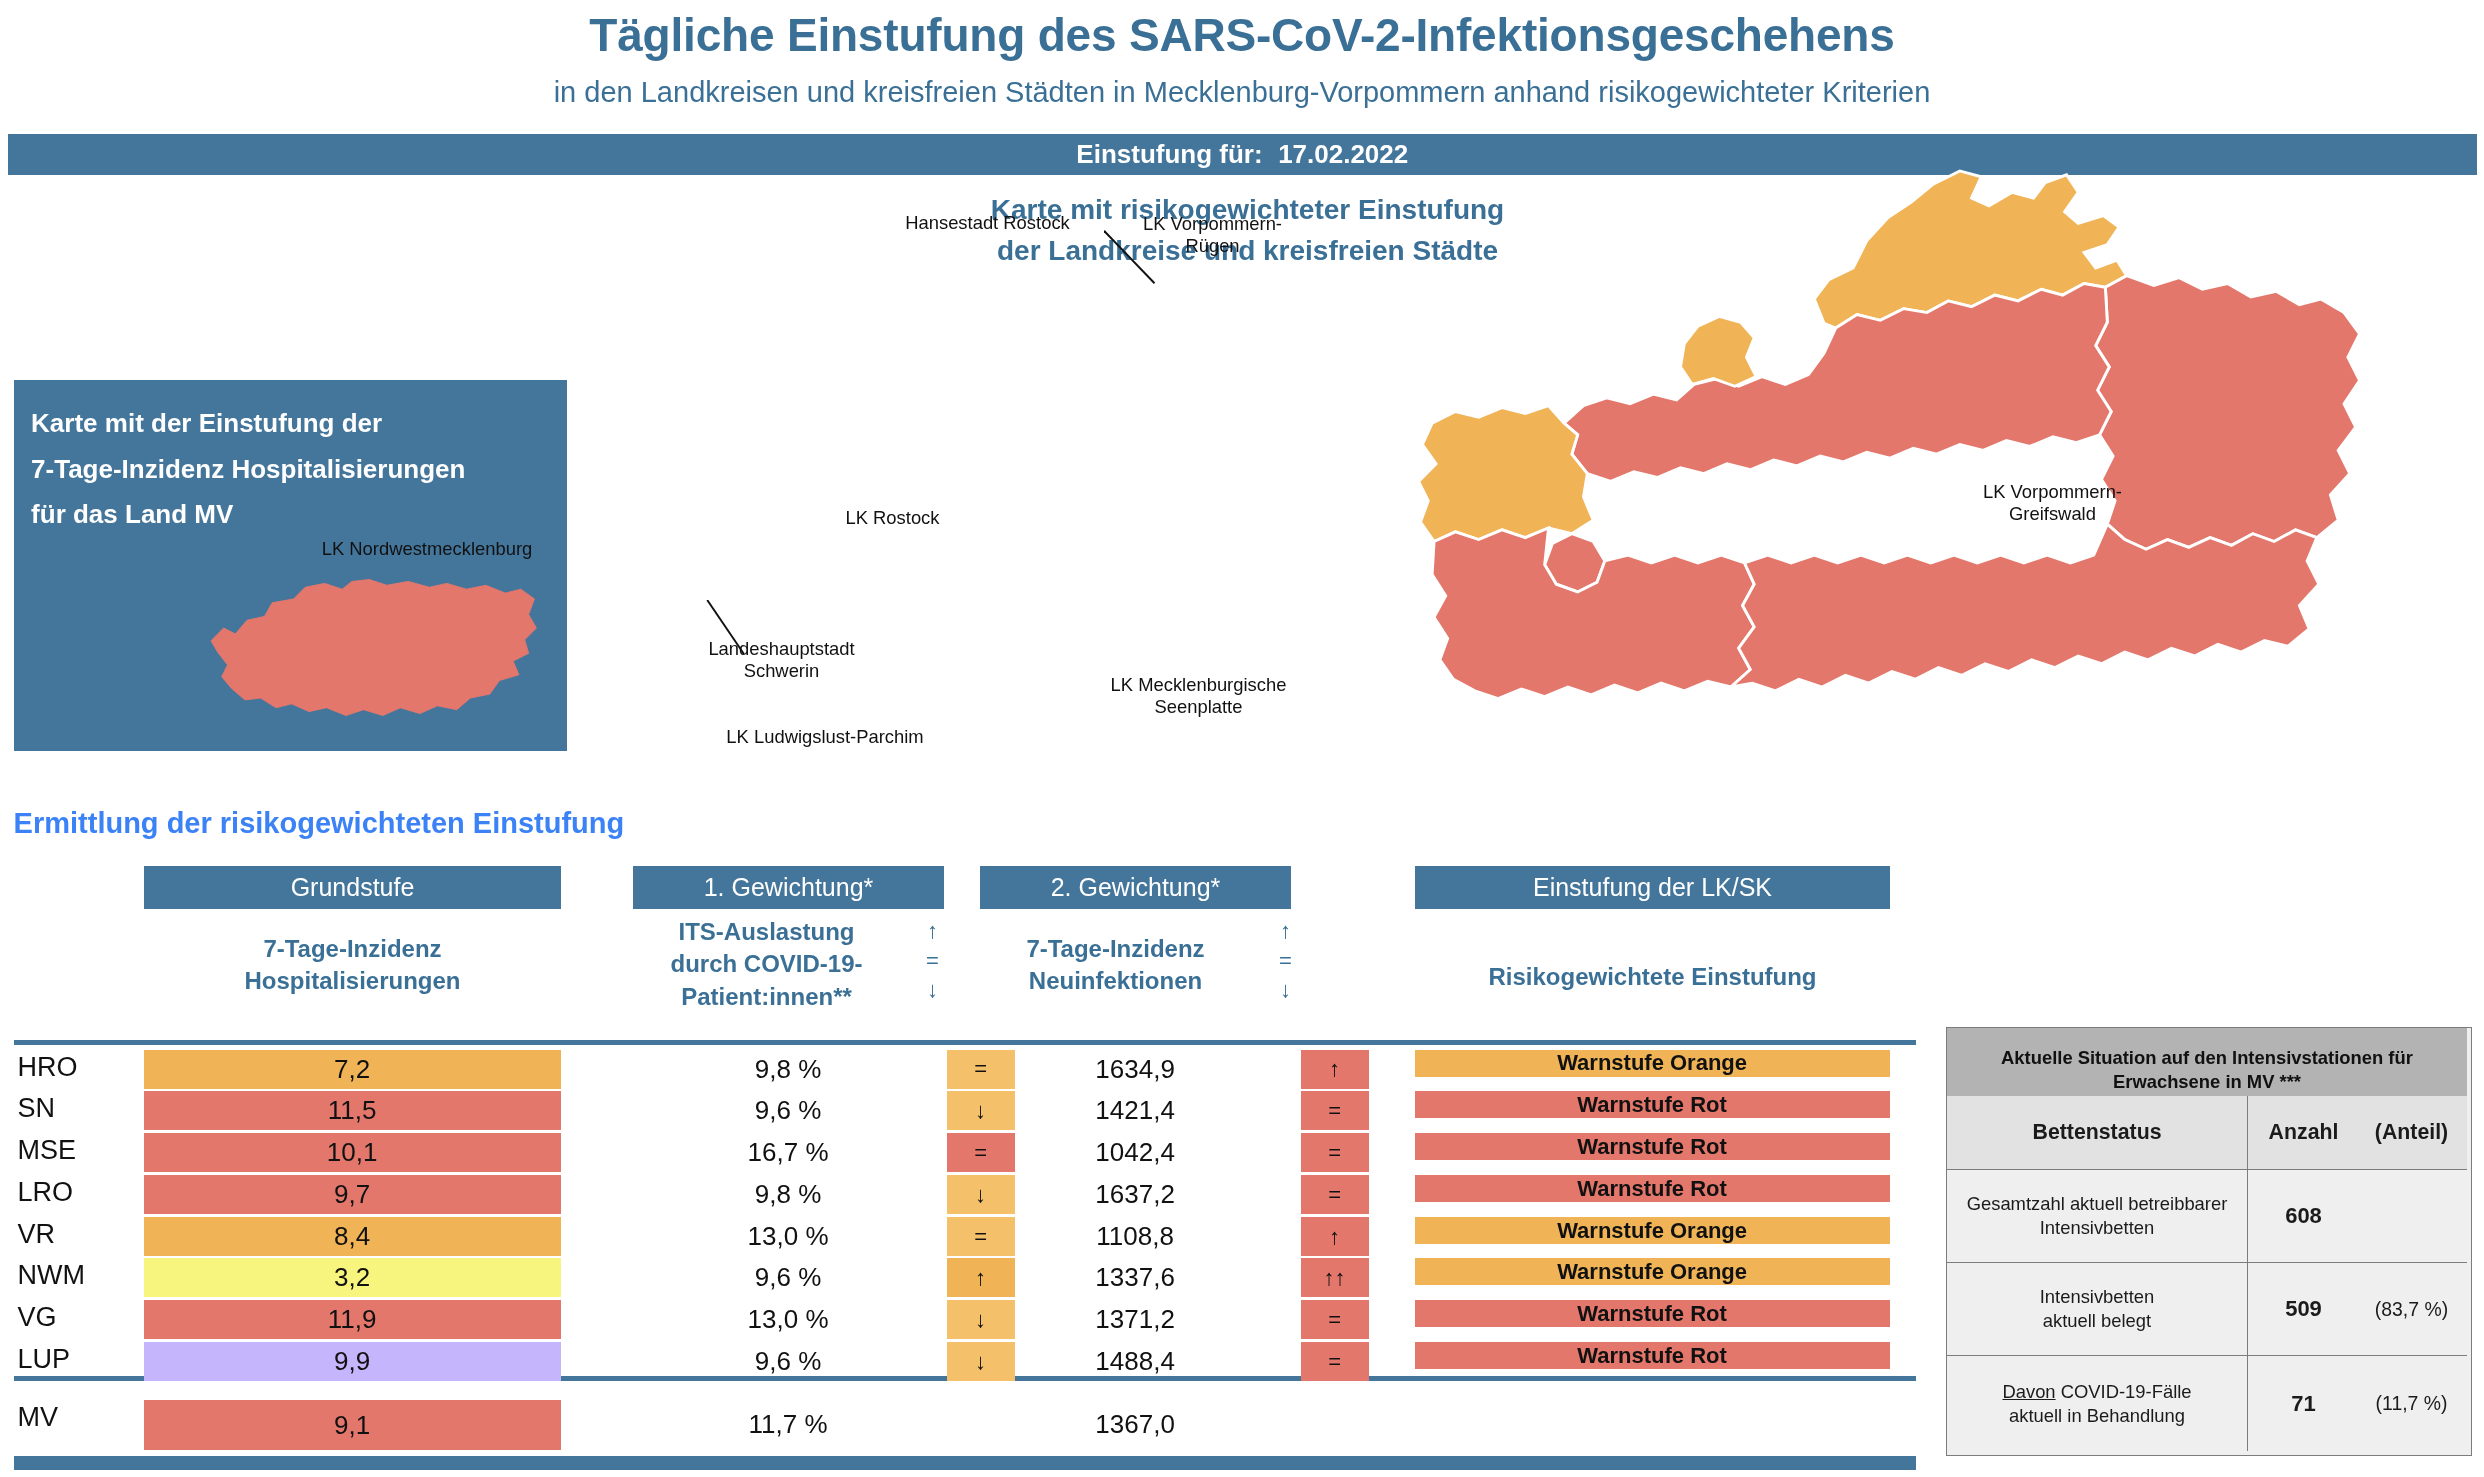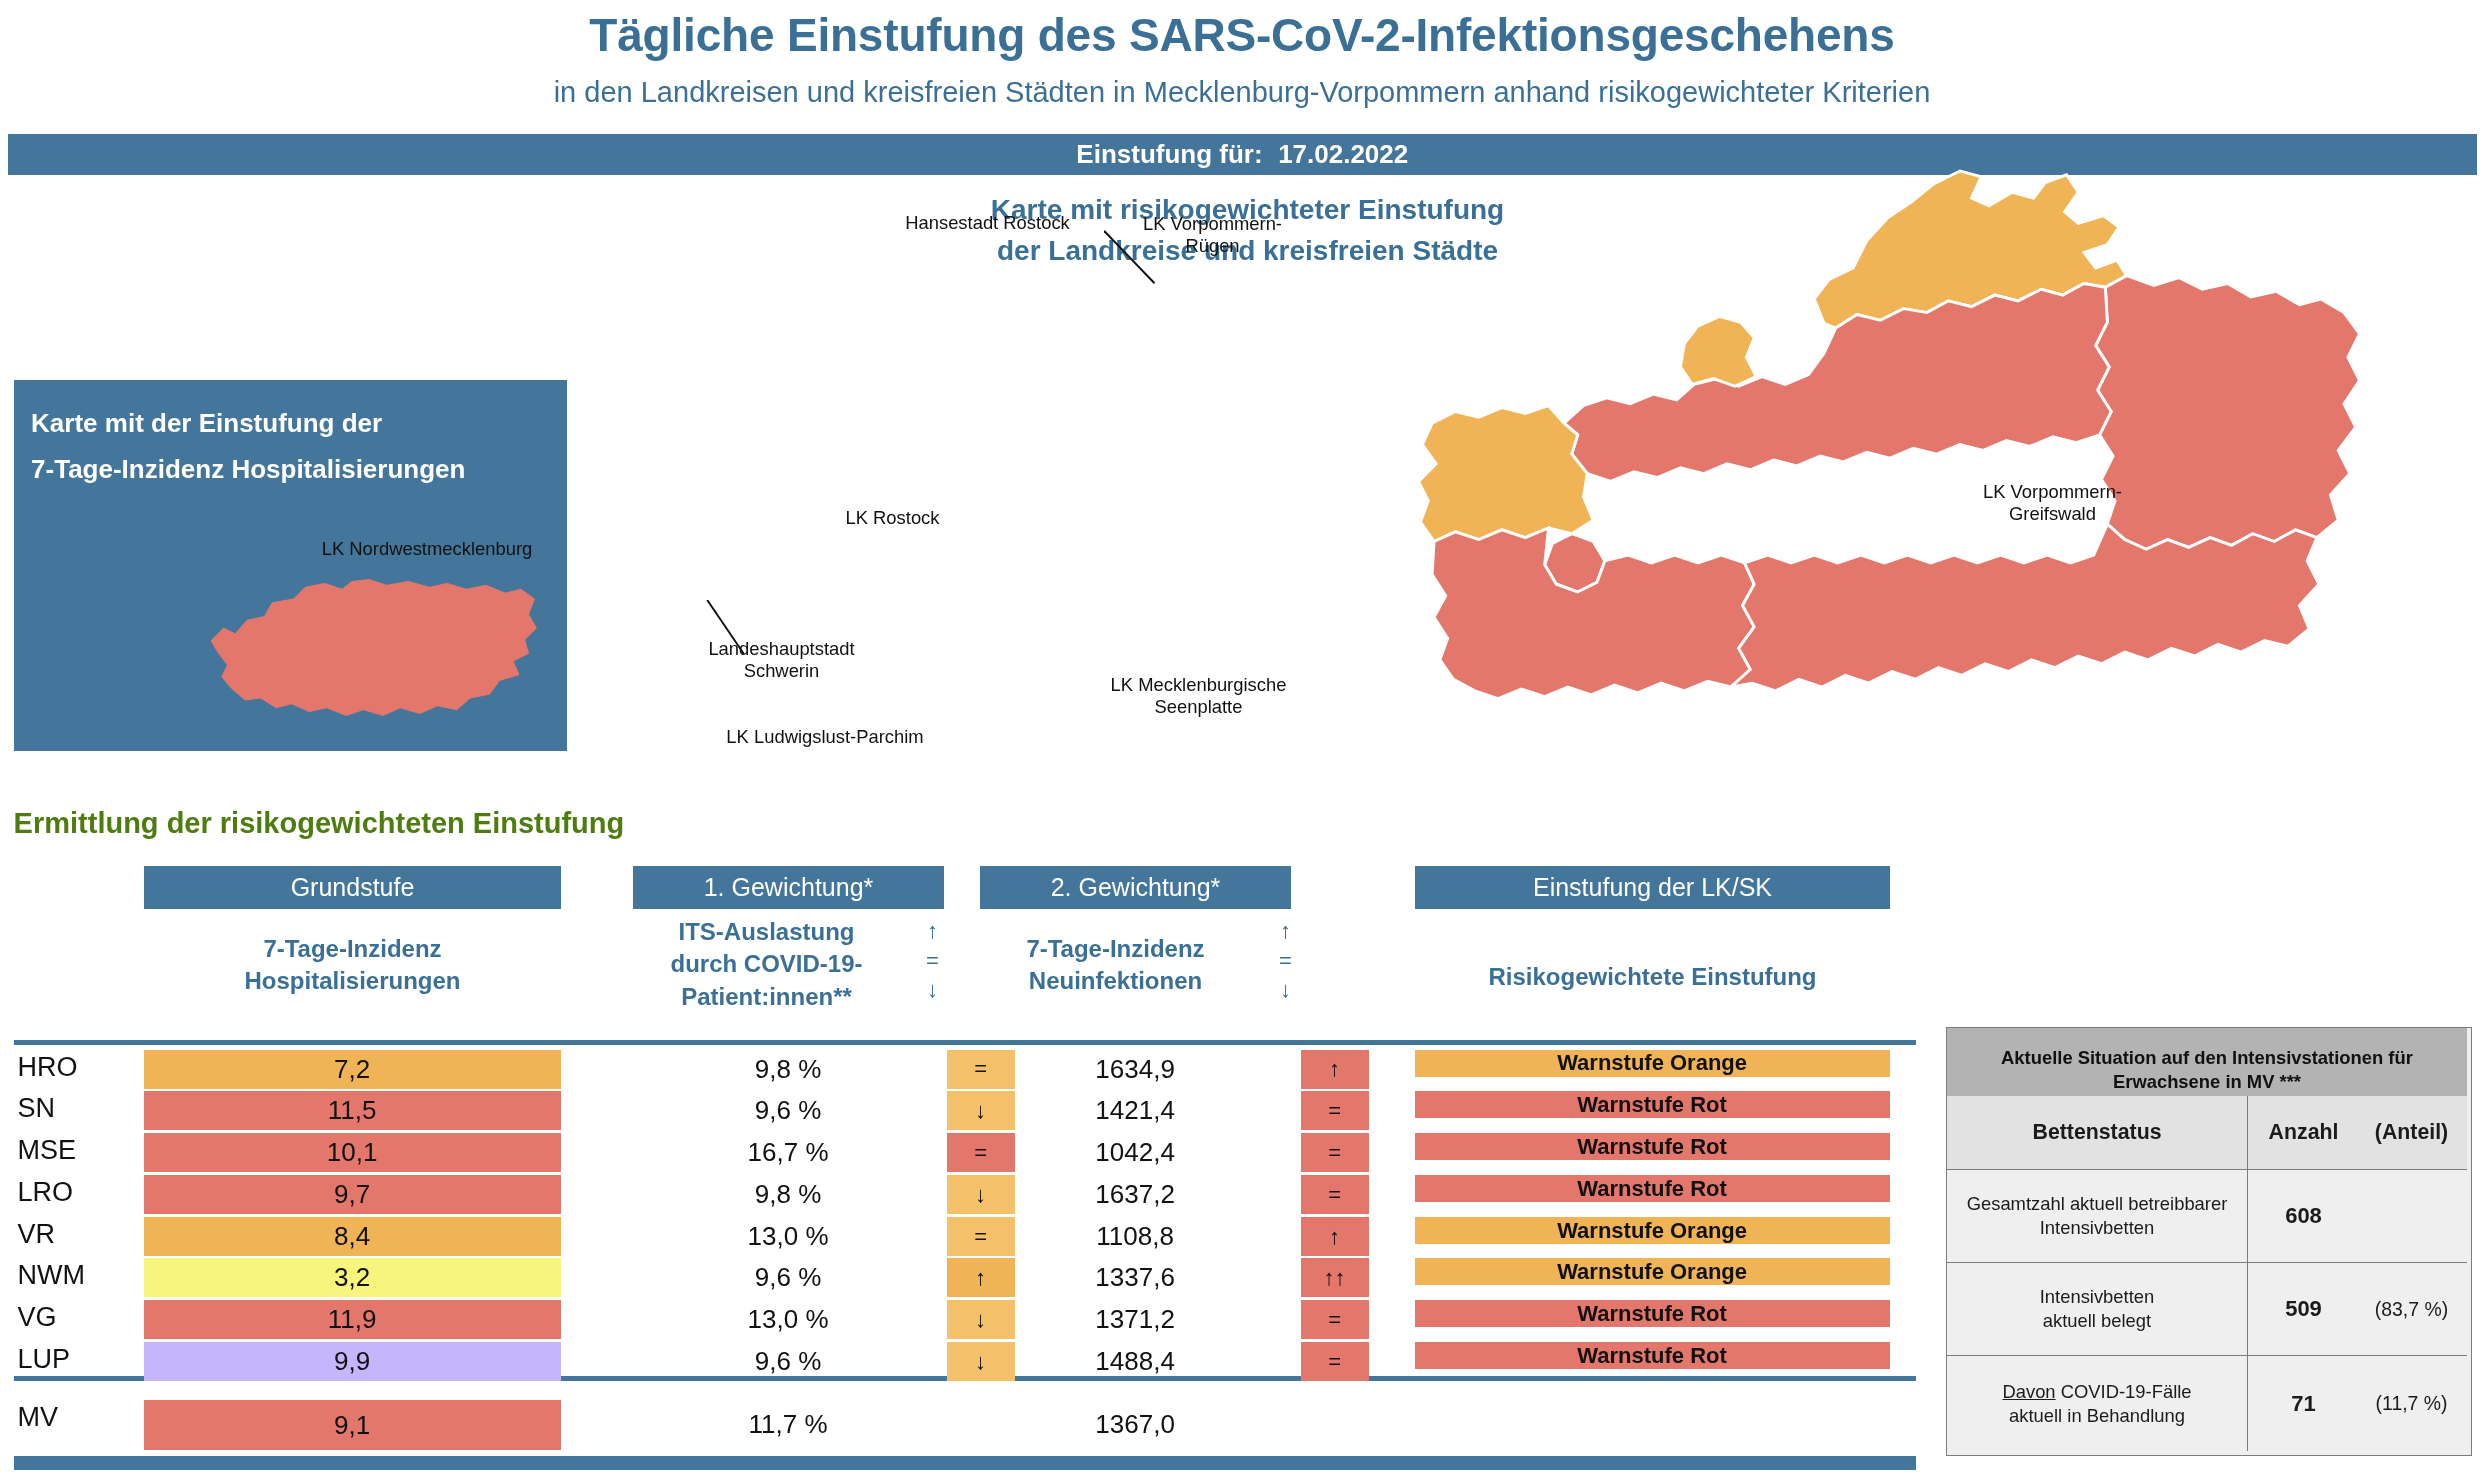--- a/index.html
+++ b/index.html
@@ -40,21 +40,21 @@
   }
   .mvbox .mini{position:absolute;left:165px;top:180px;}
   
   .bigmap{position:absolute;left:1145px;top:163px;}
   .maplabel{
     position:absolute;font-size:18.4px;color:#111;line-height:1.2;
     text-align:center;font-family:"Liberation Sans", sans-serif;
   }
   
   .sectionhead{
-    position:absolute;left:13.6px;top:807px;font-size:29px;font-weight:bold;color:#4d7c0f;
+    position:absolute;left:13.6px;top:807px;font-size:29px;font-weight:bold;color:#3b82f6;
   }
   
   .colbar{
     position:absolute;height:43px;background:#44769b;color:#fff;
     font-size:25px;display:flex;align-items:center;justify-content:center;
   }
   .colsub{
     position:absolute;font-size:24px;font-weight:bold;color:#3a6f96;text-align:center;line-height:1.35;
   }
   .arrows{
@@ -112,20 +112,21 @@
 <div class="subtitle">in den Landkreisen und kreisfreien Städten in Mecklenburg-Vorpommern anhand risikogewichteter Kriterien</div>
 <div class="datebar">
   <span>Einstufung für:</span>
   <span>17.02.2022</span>
 </div>
 
 <div class="mvbox">
   <div class="cap">
     <div>Karte mit der Einstufung der</div>
     <div>7-Tage-Inzidenz Hospitalisierungen</div>
+    <div>für das Land MV</div>
   </div>
   <div class="mini">
     <svg width="369" height="175" viewBox="0 0 380 180">
       <path d="M40,95 L33,83 L46,70 L58,76 L70,62 L88,58 L96,44 L118,40 L130,28 L150,24 L168,30 L178,22
                L196,20 L214,26 L236,22 L258,28 L276,24 L296,30 L316,26 L336,34 L352,30 L366,40
                L360,56 L368,70 L356,82 L360,96 L344,104 L350,118 L330,124 L320,138 L300,142 L286,154
                L266,150 L248,158 L228,152 L210,160 L190,154 L172,160 L152,152 L134,156 L116,148
                L100,152 L84,142 L68,144 L54,132 L44,120 L50,108 Z" fill="#e4776b" stroke="#e4776b" stroke-width="1"></path>
     </svg>
   </div>

